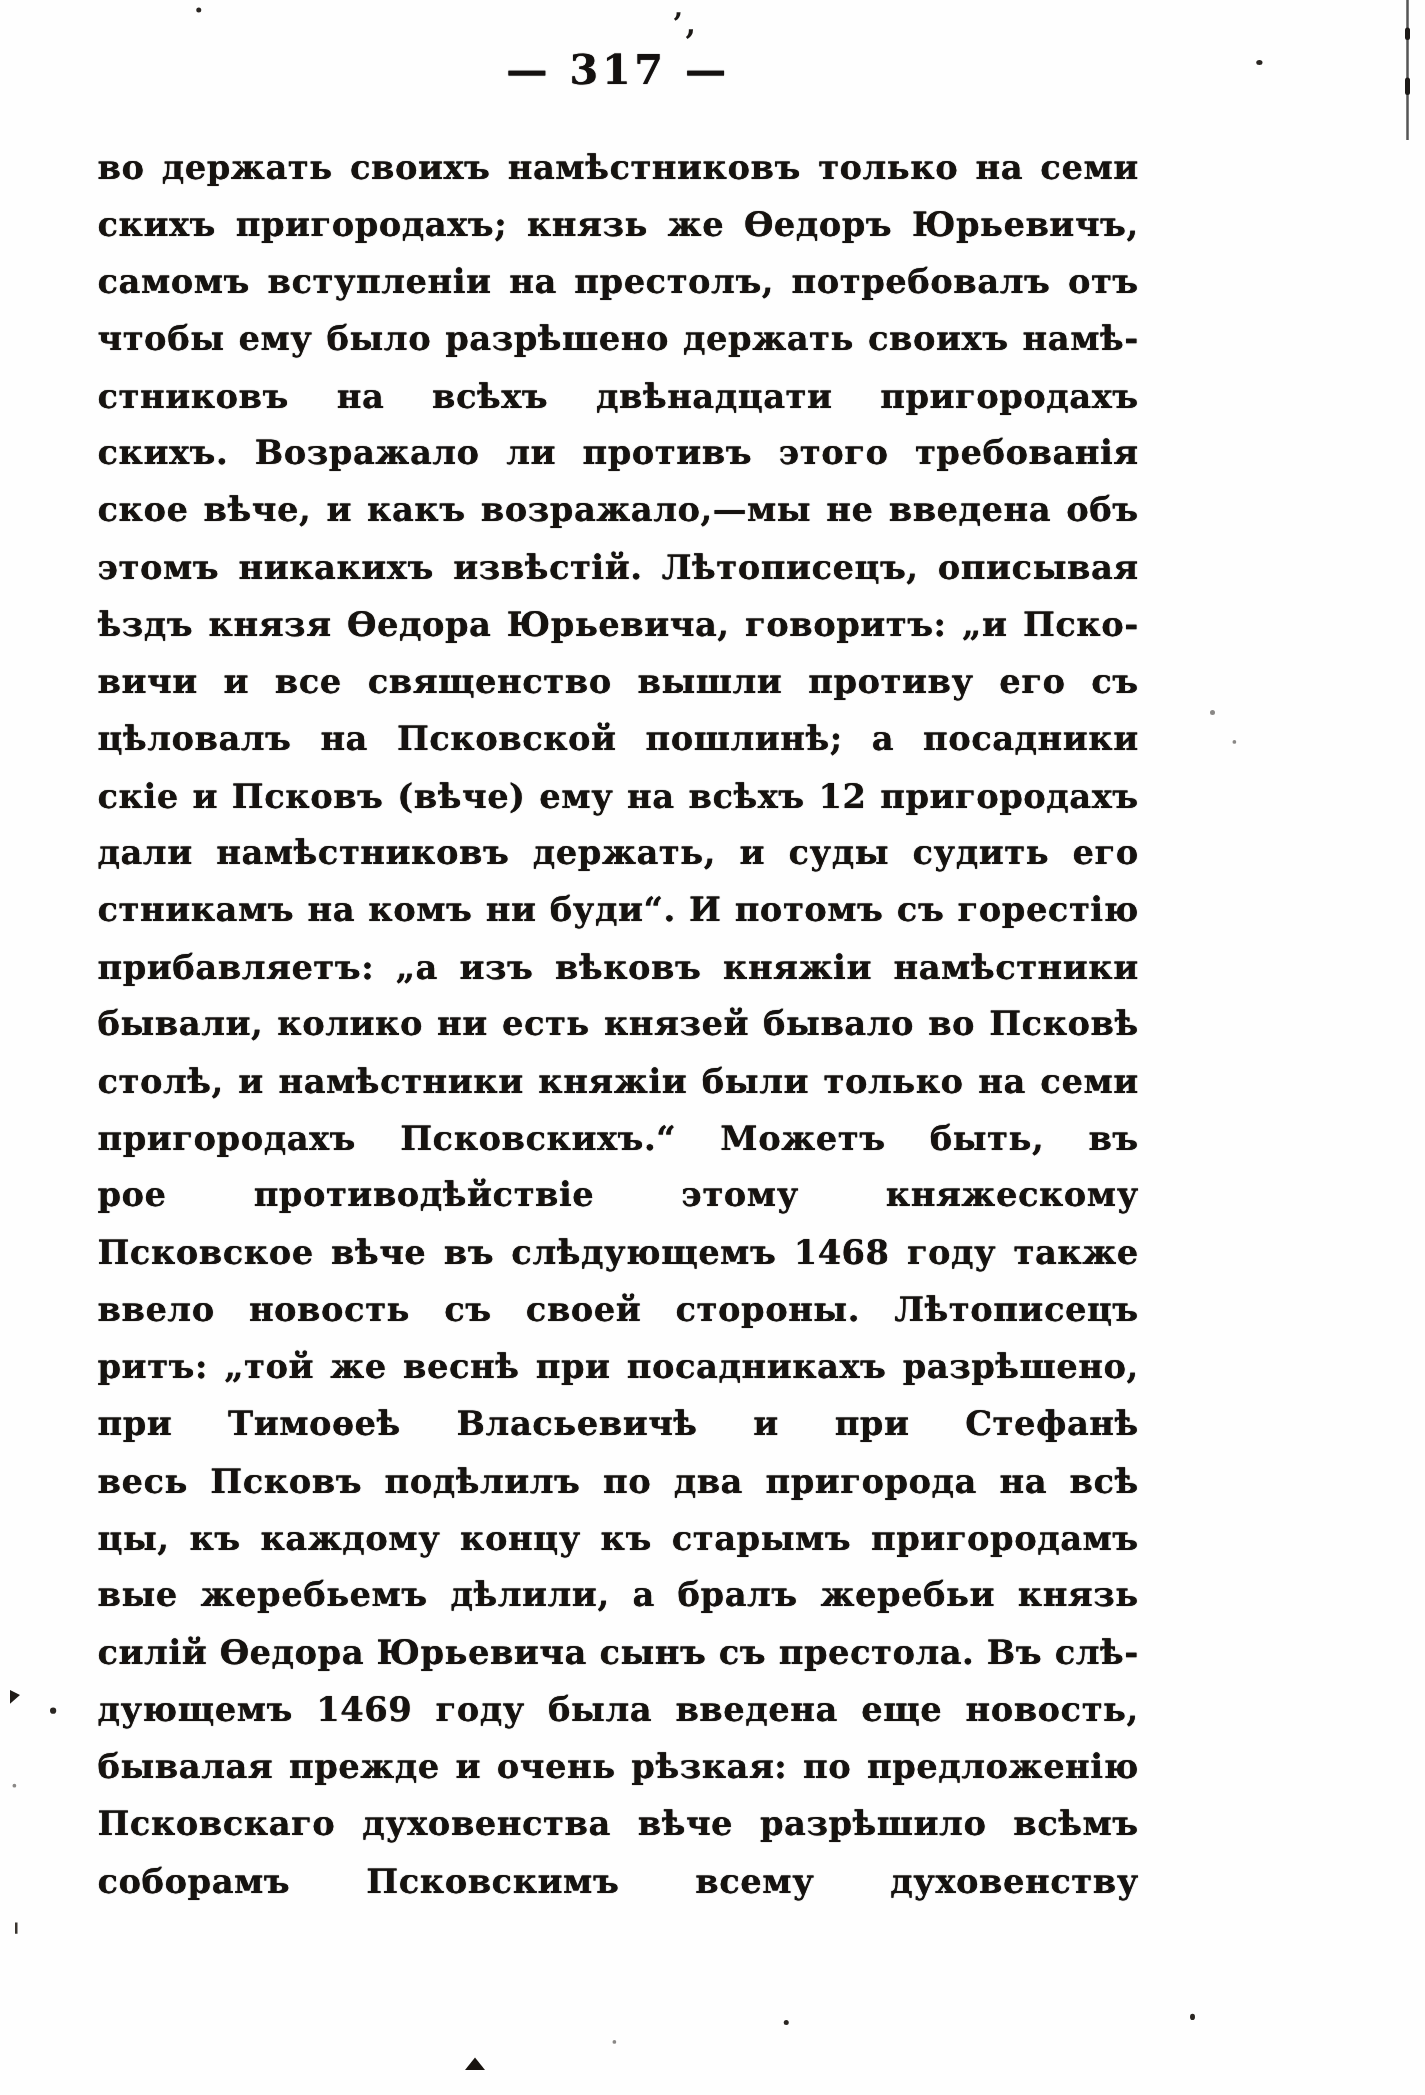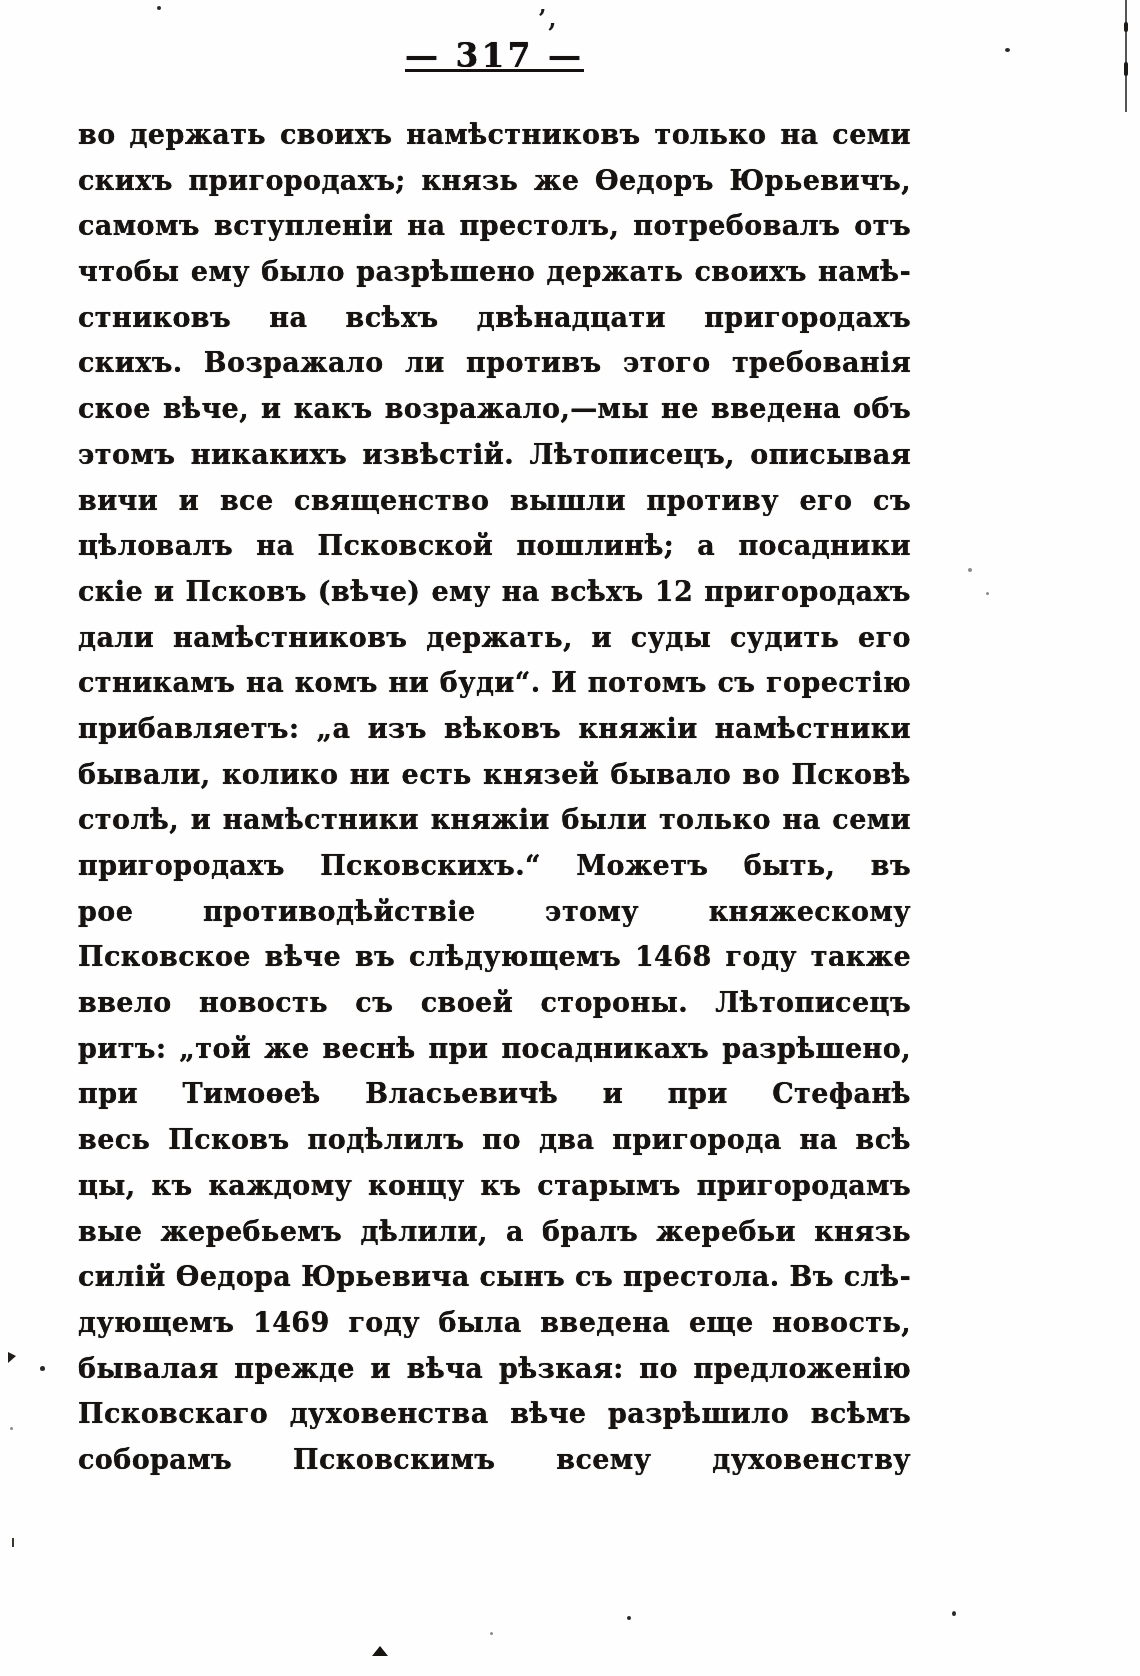--- a/index.html
+++ b/index.html
@@ -20,21 +20,20 @@
     position:absolute;
     top:36px;
     left:78px;
     width:833px;
     text-align:center;
     font-size:33px;
     font-weight:700;
     letter-spacing:3px;
     color:#141110;
     text-shadow:0 0 0.7px #141110;
-    text-decoration:underline;
   }
   .text-block{
     position:absolute;
     top:112px;
     left:78px;
     width:833px;
     font-size:27px;
     font-weight:700;
     letter-spacing:0.4px;
     color:#161310;
@@ -98,40 +97,41 @@
 
   <div class="text-block">
       <div class="line">во держать своихъ намѣстниковъ только на семи Псков-</div>
       <div class="line">скихъ пригородахъ; князь же Ѳедоръ Юрьевичъ, при</div>
       <div class="line">самомъ вступленіи на престолъ, потребовалъ отъ вѣча,</div>
       <div class="line">чтобы ему было разрѣшено держать своихъ намѣ-</div>
       <div class="line">стниковъ на всѣхъ двѣнадцати пригородахъ Псков-</div>
       <div class="line">скихъ. Возражало ли противъ этого требованія Псков-</div>
       <div class="line">ское вѣче, и какъ возражало,—мы не введена объ</div>
       <div class="line">этомъ никакихъ извѣстій. Лѣтописецъ, описывая при-</div>
+      <div class="line">ѣздъ князя Ѳедора Юрьевича, говоритъ: „и Пско-</div>
       <div class="line">вичи и все священство вышли противу его съ кре-</div>
       <div class="line">цѣловалъ на Псковской пошлинѣ; а посадники Псков-</div>
       <div class="line">скіе и Псковъ (вѣче) ему на всѣхъ 12 пригородахъ</div>
       <div class="line">дали намѣстниковъ держать, и суды судить его намѣ-</div>
       <div class="line">стникамъ на комъ ни буди“. И потомъ съ горестію</div>
       <div class="line">прибавляетъ: „а изъ вѣковъ княжіи намѣстники не</div>
       <div class="line">бывали, колико ни есть князей бывало во Псковѣ на</div>
       <div class="line">столѣ, и намѣстники княжіи были только на семи</div>
       <div class="line">пригородахъ Псковскихъ.“ Можетъ быть, въ нѣкото-</div>
       <div class="line">рое противодѣйствіе этому княжескому нововведенію,</div>
       <div class="line">Псковское вѣче въ слѣдующемъ 1468 году также</div>
       <div class="line">ввело новость съ своей стороны. Лѣтописецъ гово-</div>
       <div class="line">ритъ: „той же веснѣ при посадникахъ разрѣшено,</div>
       <div class="line">при Тимоѳеѣ Власьевичѣ и при Стефанѣ Гахоновичѣ,</div>
       <div class="line">весь Псковъ подѣлилъ по два пригорода на всѣ кон-</div>
       <div class="line">цы, къ каждому концу къ старымъ пригородамъ но-</div>
       <div class="line">вые жеребьемъ дѣлили, а бралъ жеребьи князь Ва-</div>
       <div class="line">силій Ѳедора Юрьевича сынъ съ престола. Въ слѣ-</div>
       <div class="line">дующемъ 1469 году была введена еще новость, не-</div>
-      <div class="line">бывалая прежде и вѣча рѣзкая: по предложенію</div>
+      <div class="line">бывалая прежде и очень рѣзкая: по предложенію</div>
       <div class="line">Псковскаго духовенства вѣче разрѣшило всѣмъ пяти</div>
       <div class="line">соборамъ Псковскимъ всему духовенству составить</div>
     </div>
 
   <span class="apostrophe-artifact">’,</span>
   <div class="vline-artifact"></div>
   <div class="speck" style="left:157px;top:6px;width:4px;height:4px;"></div>
   <div class="speck" style="left:1005px;top:48px;width:5px;height:4px;"></div>
   <div class="speck faint" style="left:968px;top:568px;width:4px;height:4px;"></div>
   <div class="speck faint" style="left:986px;top:592px;width:3px;height:3px;"></div>

